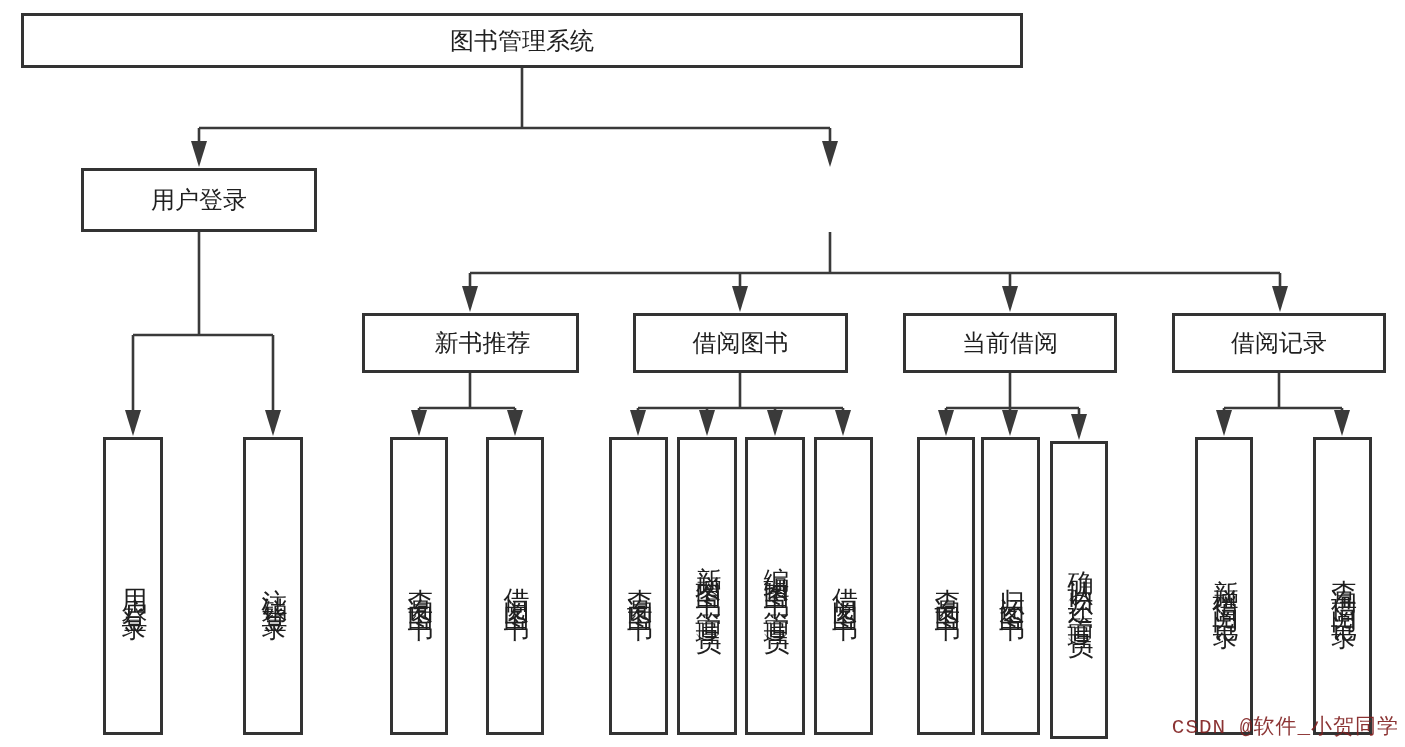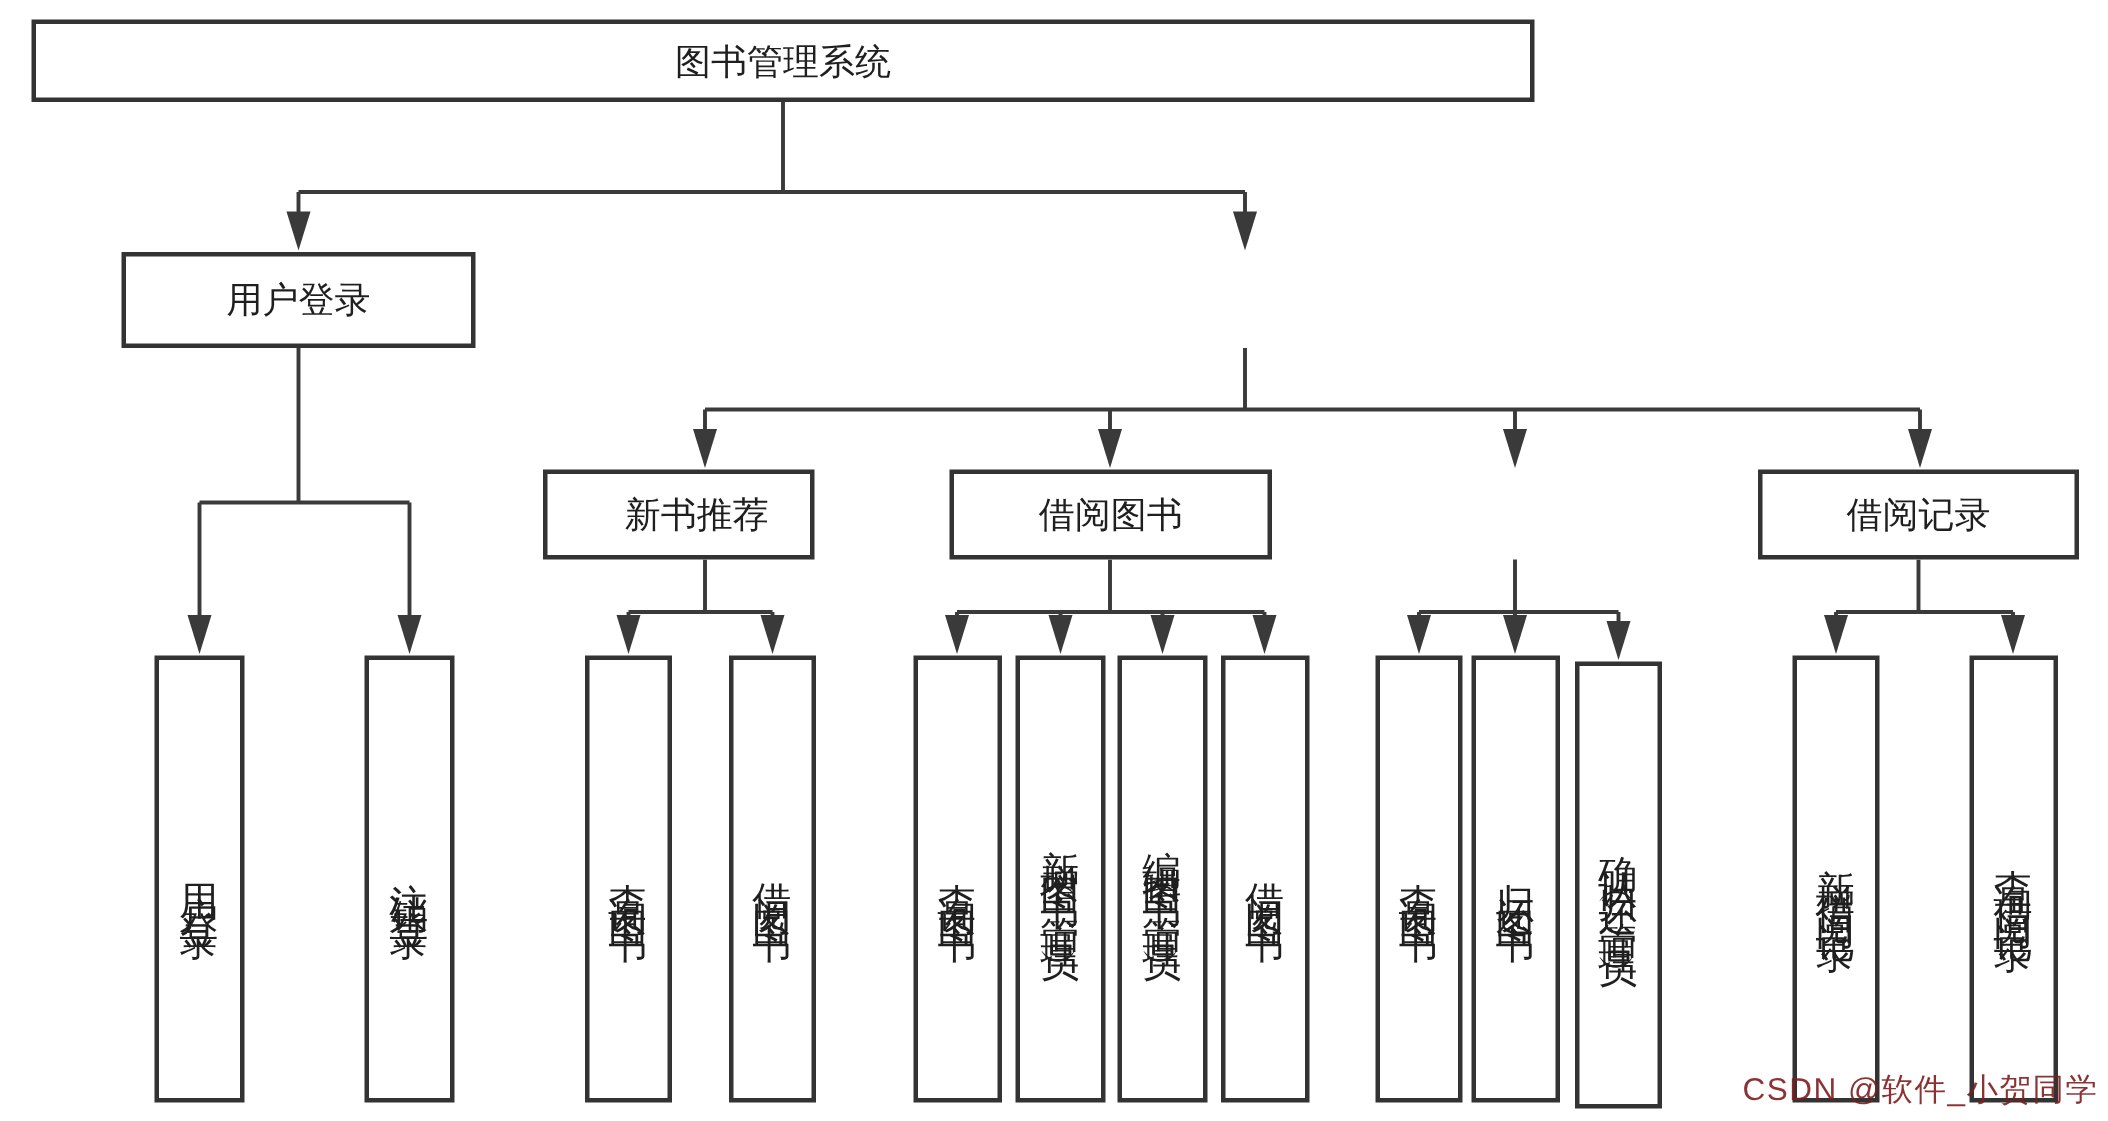--- a/index.html
+++ b/index.html
@@ -1,18 +1,18 @@
 <!DOCTYPE html>
 <html><head>
 <meta charset="utf-8">
 <style>
   html,body { margin:0; padding:0; background:#ffffff; }
   .stage {
     position:relative; width:1405px; height:747px; background:#ffffff;
-    font-family:Liberation Sans, sans-serif; overflow:hidden;
+    font-family:Liberation Mono, monospace; overflow:hidden;
   }
   .connectors { position:absolute; left:0; top:0; width:1405px; height:747px; }
   .node {
     position:absolute; background:#ffffff; border:3px solid #333333;
     display:flex; align-items:center; justify-content:center;
     font-size:24px; color:#1f1f1f; box-sizing:border-box; white-space:nowrap;
   }
   .leaf {
     position:absolute; background:#ffffff; border:3px solid #333333;
     height:298px; display:flex; align-items:center; justify-content:center;
@@ -65,25 +65,28 @@
   </svg>
 
   <div class="node" style="left:21px; top:13px; width:1002px; height:55px;">
     <span>图书管理系统</span>
   </div>
 
   <div class="node" style="left:81px; top:168px; width:236px; height:64px;">
     <span>用户登录</span>
   </div>
 
-  <div class="node" style="left:362px; top:313px; width:181px; height:60px;padding-left:24px;">
+  <div class="node" style="left:362px; top:313px; width:217px; height:60px;padding-left:24px;">
     <span>新书推荐</span>
   </div>
   <div class="node" style="left:633px; top:313px; width:215px; height:60px;">
     <span>借阅图书</span>
+  </div>
+  <div class="node" style="left:903px; top:313px; width:214px; height:60px;">
+    <span>当前借阅</span>
   </div>
   <div class="node" style="left:1172px; top:313px; width:214px; height:60px;">
     <span>借阅记录</span>
   </div>
 
   <div class="leaf" style="left:103px; top:437px; width:60px;">
     <span class="vtext">用户登录</span>
   </div>
   <div class="leaf" style="left:243px; top:437px; width:60px;">
     <span class="vtext">注销登录</span>

